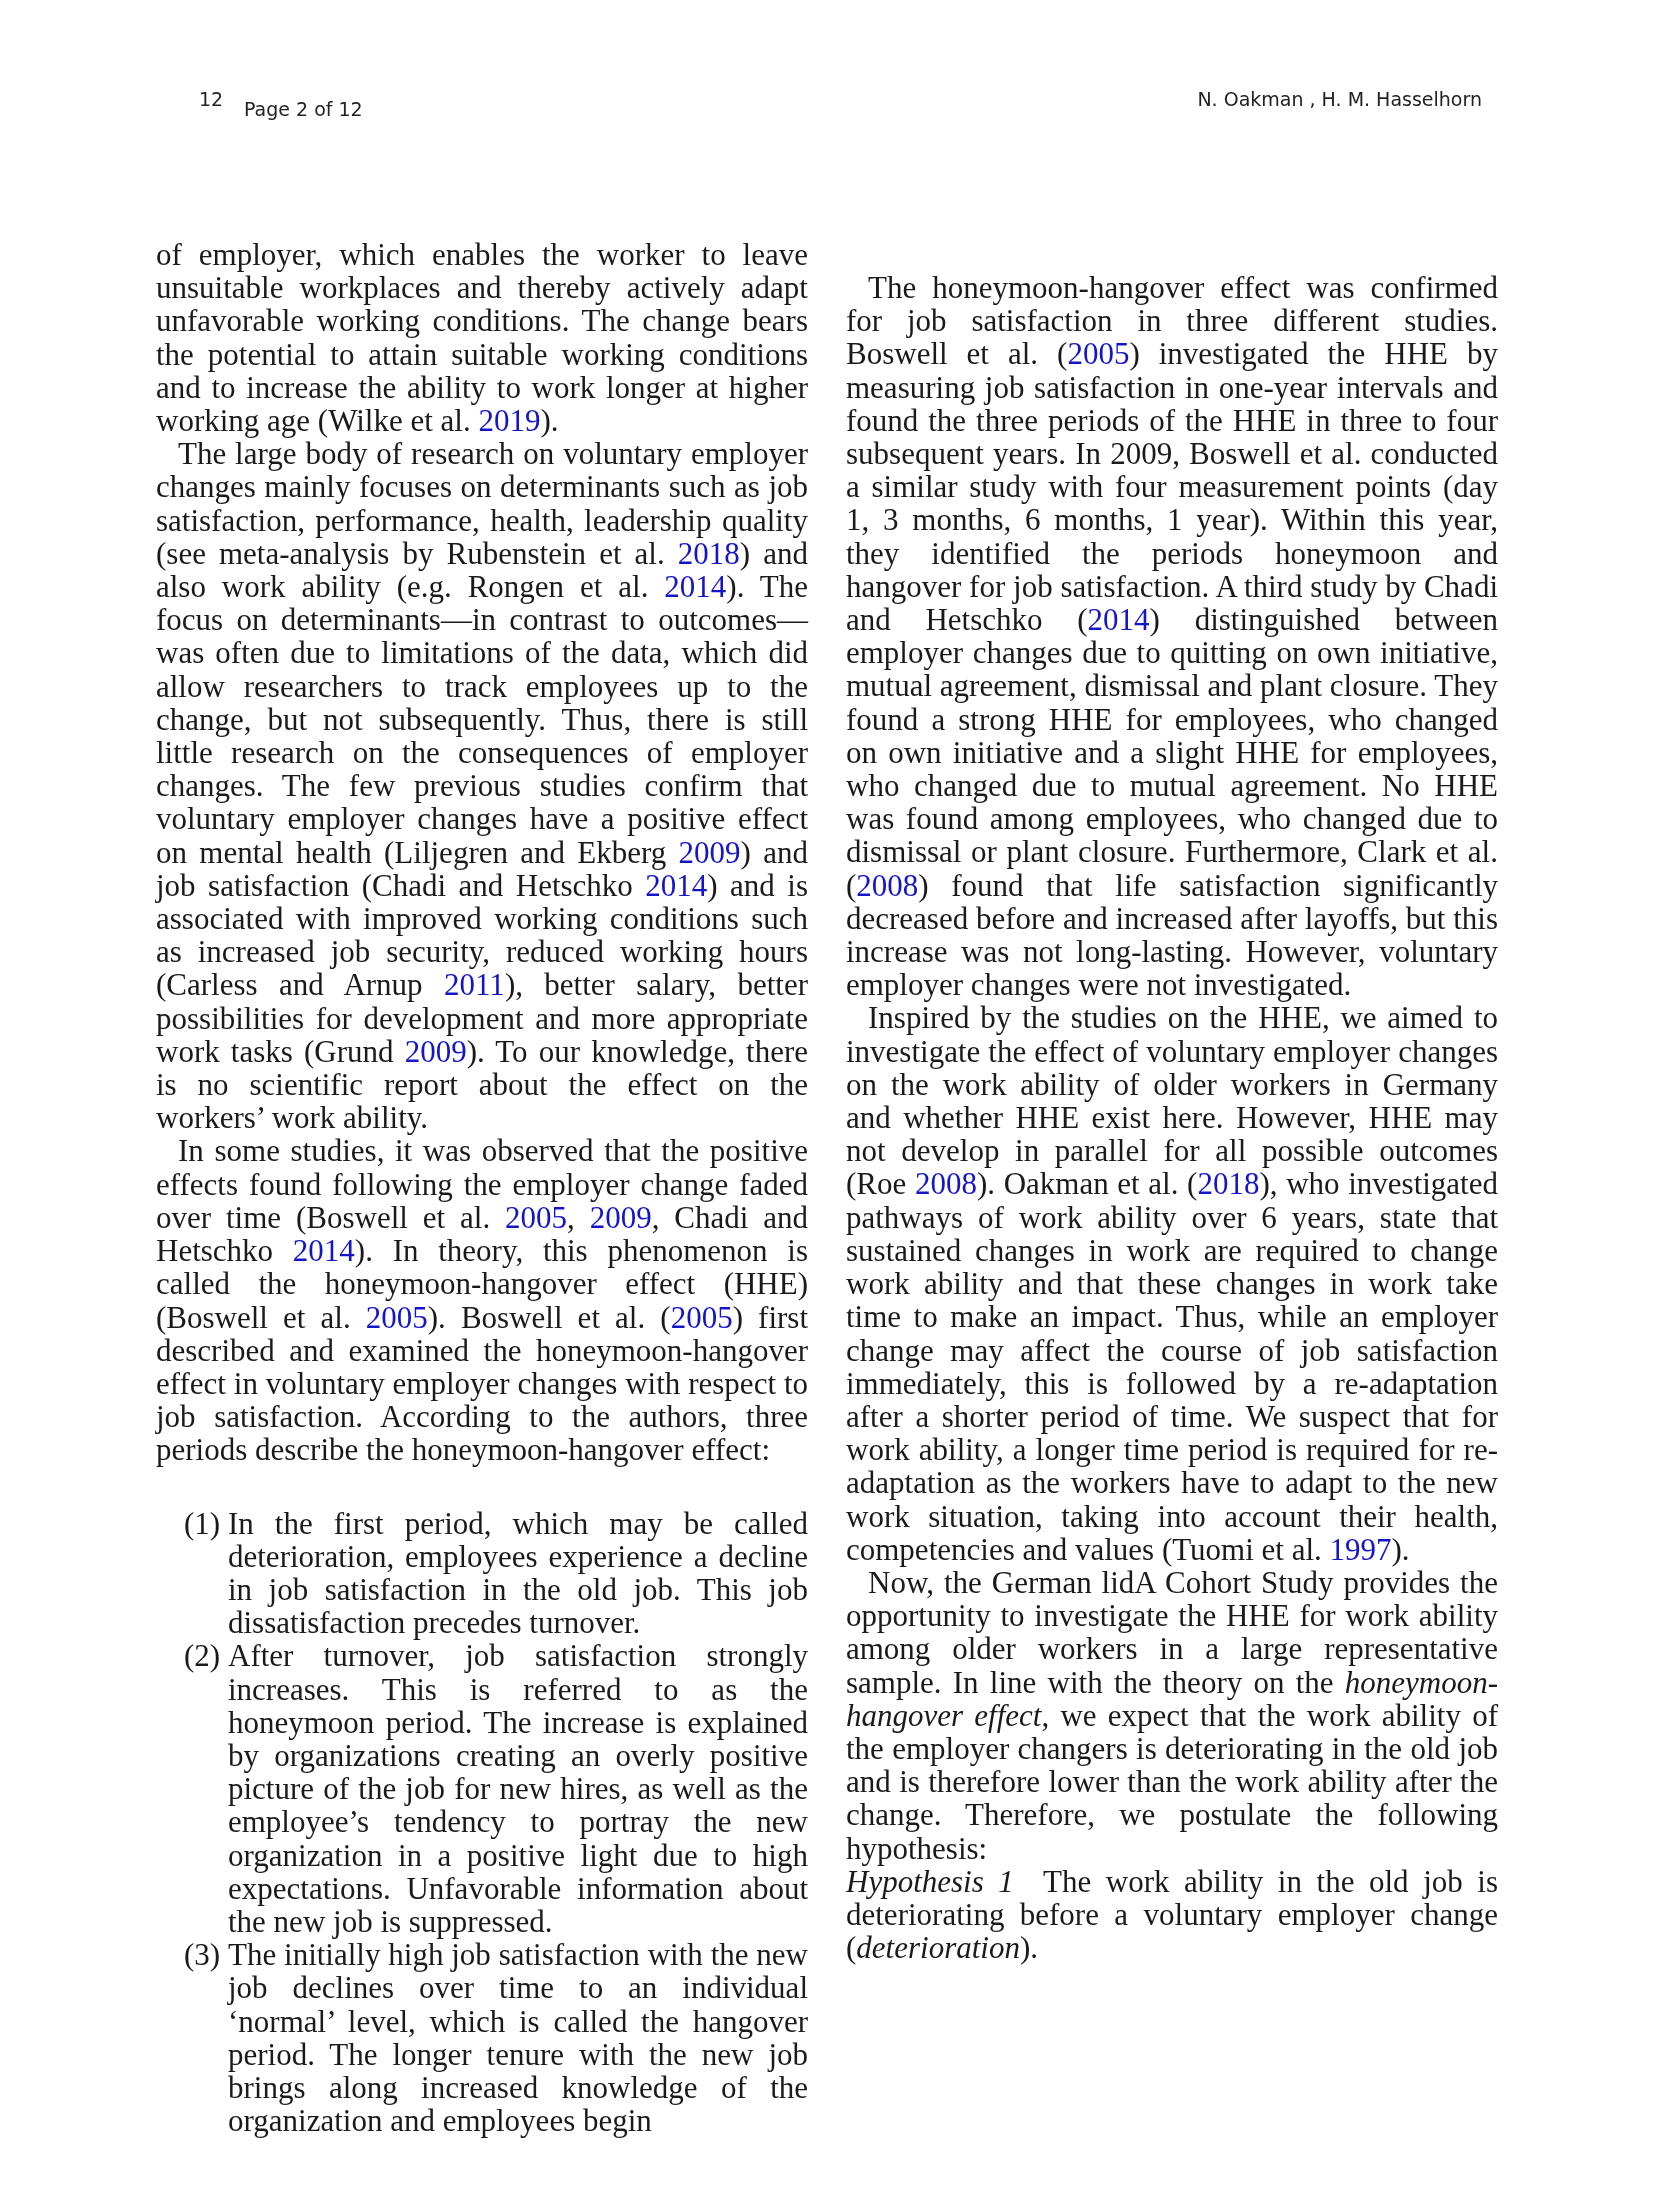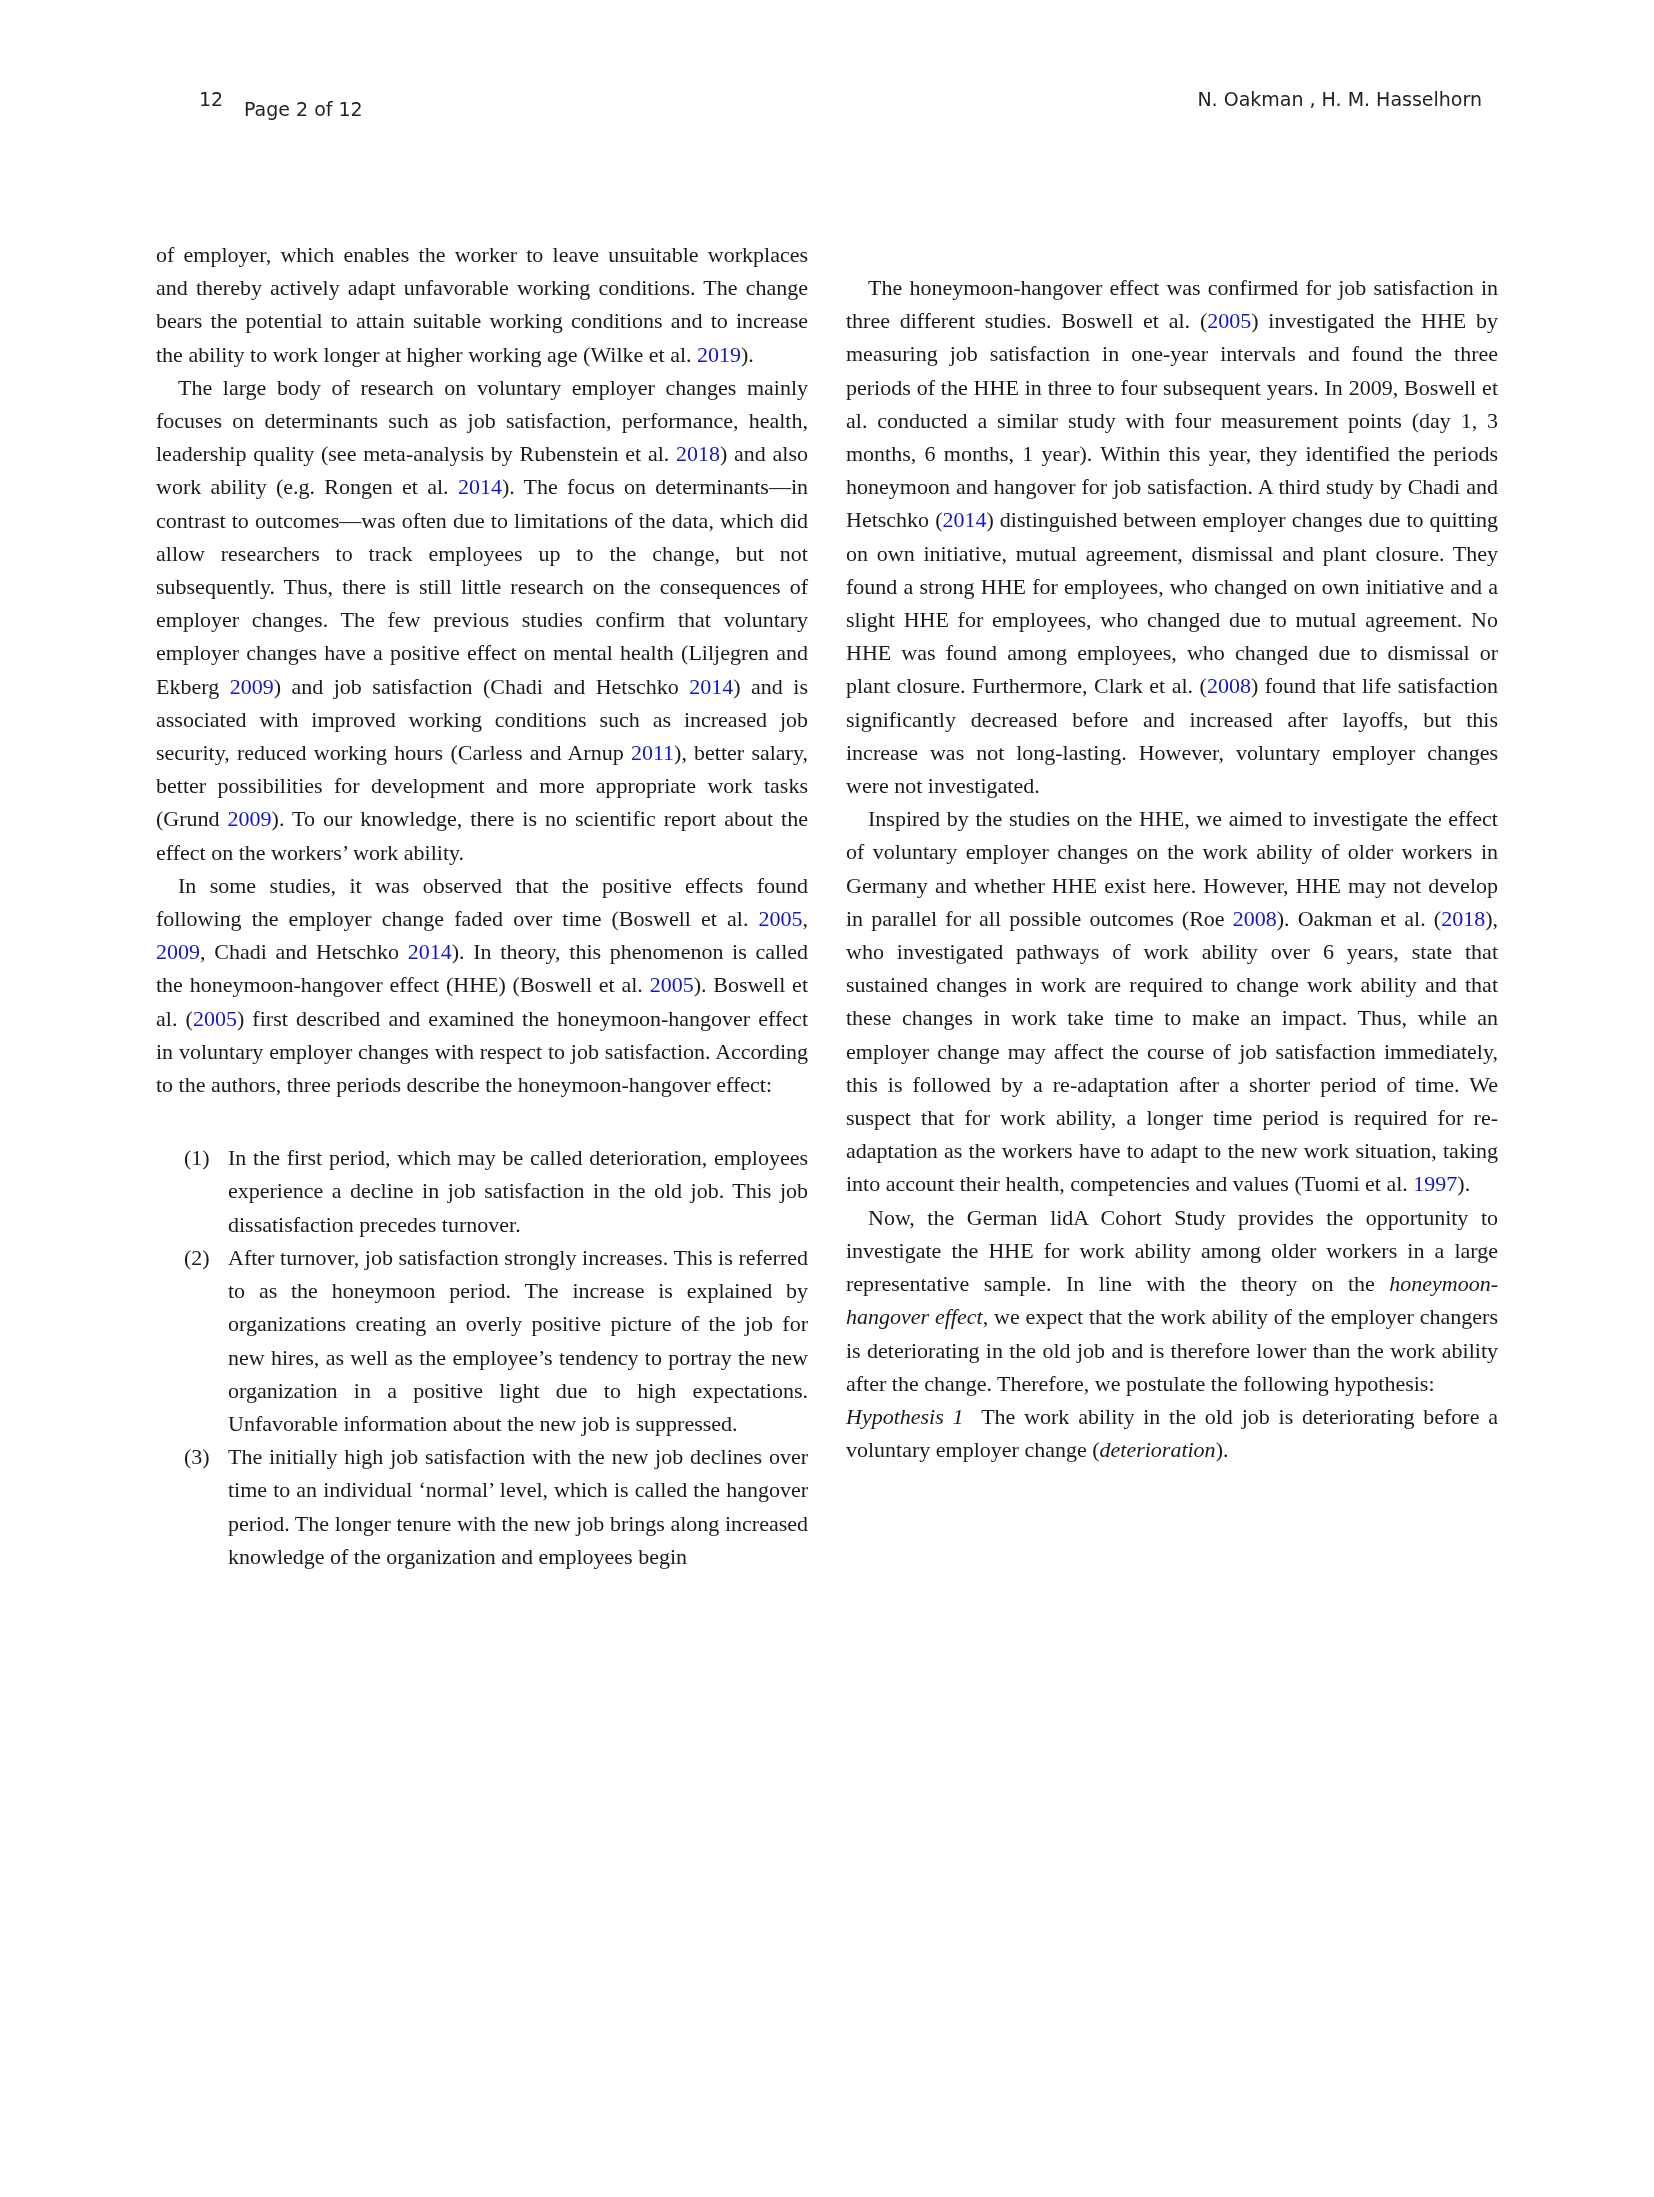--- a/index.html
+++ b/index.html
@@ -3,21 +3,21 @@
 <meta charset="utf-8">
 <style>
   html, body { margin: 0; padding: 0; background: #ffffff; }
   body { width: 1654px; height: 2197px; position: relative; overflow: hidden; color: #1a1a1a; }
   .header { position: absolute; top: 88px; left: 170px; right: 172px; height: 30px;
     font-family: "DejaVu Sans", sans-serif; font-size: 19px; color: #222; }
   .header .pnum { position: absolute; left: 6px; top: 0; margin-left: 23px; }
   .header .pof { position: absolute; left: 74px; top: 10px; }
   .header .authors { position: absolute; right: 0; top: 0; }
   .col { position: absolute; top: 238px; width: 652px;
-    font-family: "Liberation Serif", serif; font-size: 22px; line-height: 33.2px;
+    font-family: "Liberation Serif", serif; font-size: 31px; line-height: 33.2px;
     text-align: justify; hyphens: manual; }
   .col.left { left: 156px; }
   .col.right { left: 846px; width: 652px; }
   p { margin: 0; }
   p.indent { text-indent: 22px; }
   a.cite { color: #1515c8; text-decoration: none; }
   ol.periods { list-style: none; margin: 40px 0 0 0; padding: 0; }
   ol.periods li { position: relative; padding-left: 72px; }
   ol.periods li .num { position: absolute; left: 28px; top: 0; }
   .cont { padding-left: 72px; }

